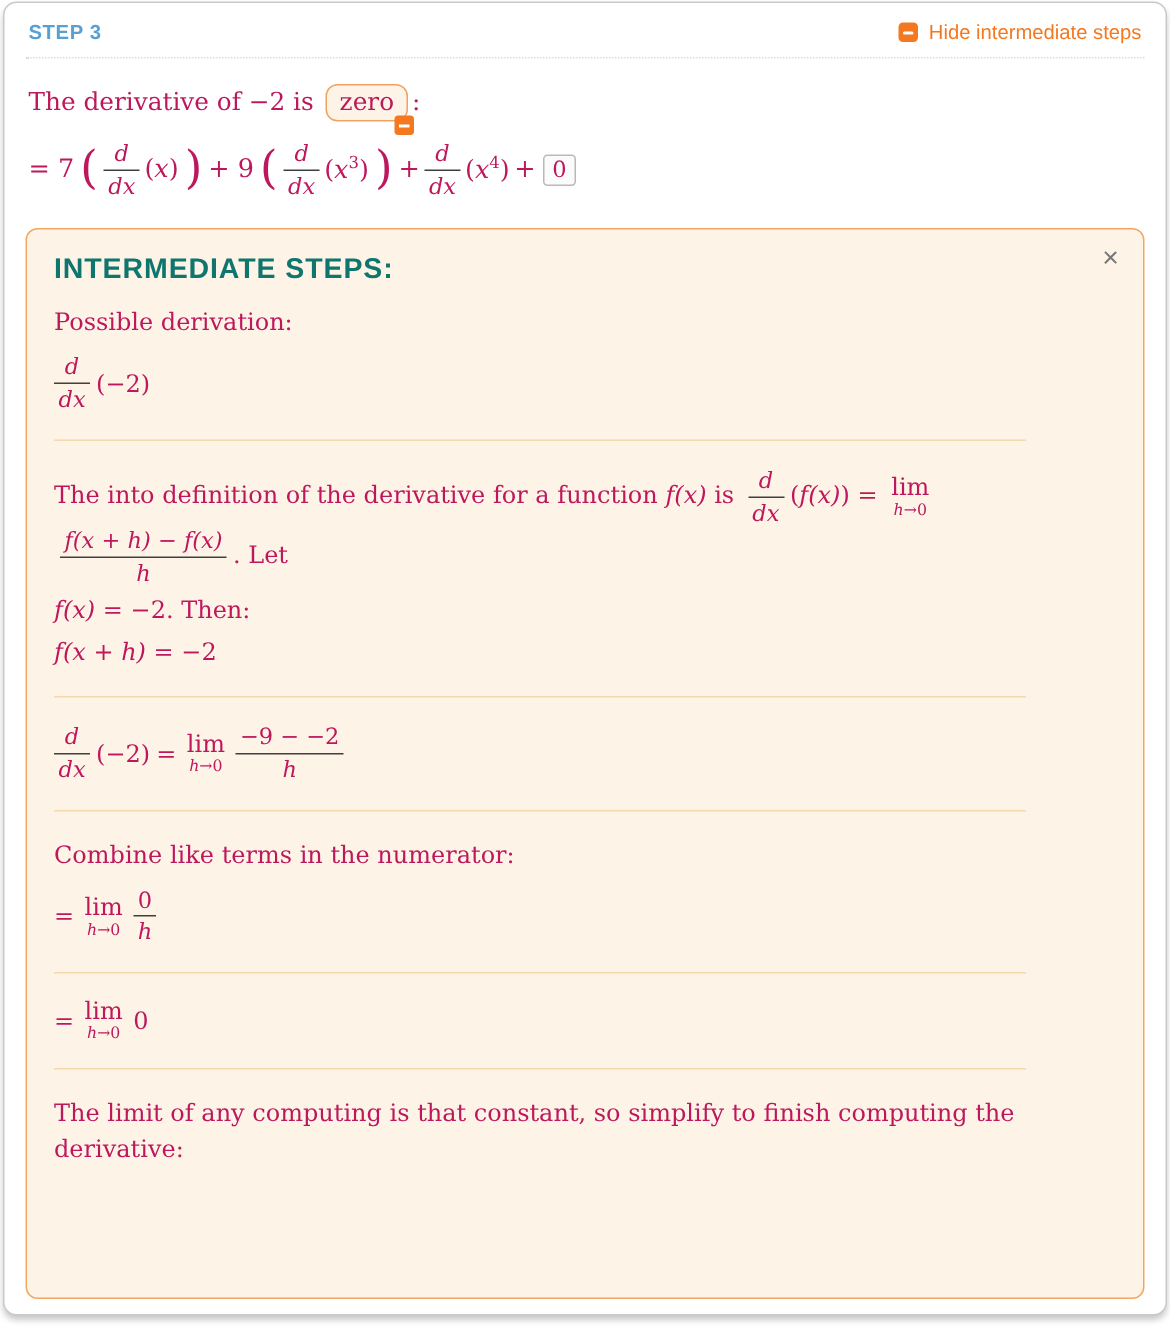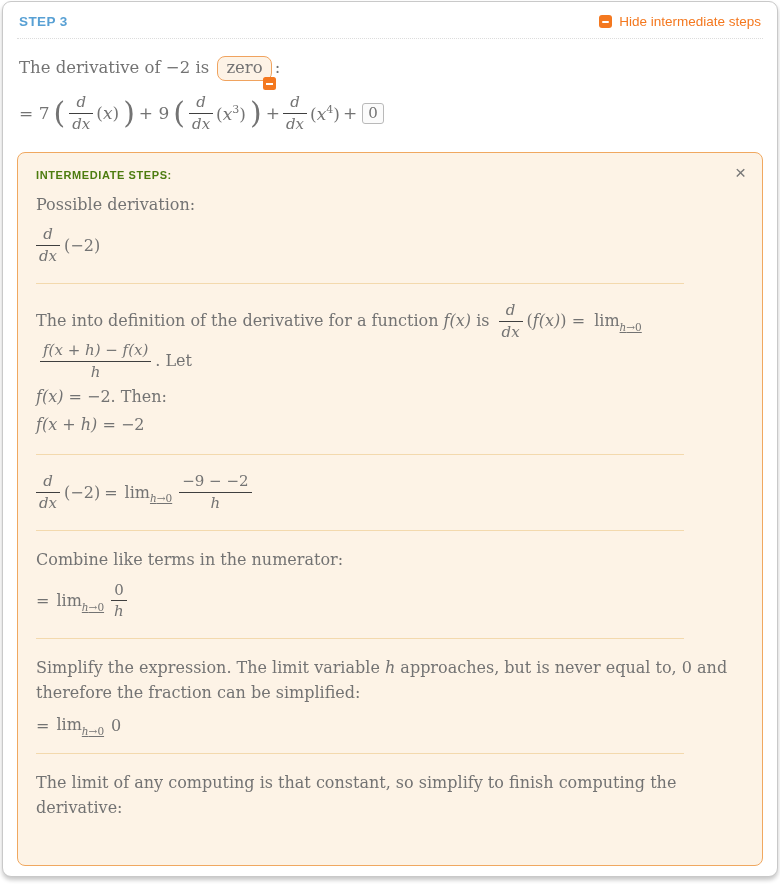--- a/index.html
+++ b/index.html
@@ -15,30 +15,30 @@
          padding:2px 2px 9px; border-bottom:1px dotted #dcdcdc; }
   .step-label { color:#58a0d4; font-size:13.5px; font-weight:700; letter-spacing:.4px; }
   .hide-btn { display:flex; align-items:center; gap:7px; color:#f4781f;
               font-size:13.5px; cursor:pointer;padding-left:38px; }
   .minus-sq { display:inline-block; width:13px; height:13px; background:#f4781f;
               border-radius:3px; position:relative; }
   .minus-sq::after { content:""; position:absolute; left:3px; right:3px; top:5.5px;
                      height:2px; background:#fff; border-radius:1px; }
 
   
-  .srf { font-family:"DejaVu Serif", serif; color:#737373; }
+  .srf { font-family:"DejaVu Serif", serif; color:#be185d; }
   .it  { font-style:italic; }
   .frac { display:inline-flex; flex-direction:column; align-items:center;
           vertical-align:middle; font-size:15px; line-height:1.25; }
   .frac-bar { align-self:stretch; height:0; border-top:1.4px solid #3f3f3f; margin:1px 0; }
   .frac .pad { padding:0 3px; }
-  .lim { display:inline-flex; align-items:center;
+  .lim { display:inline-flex; flex-direction:column; align-items:center;
          vertical-align:middle; line-height:1; margin:0 3px; }
   .lim-op { font-size:16px; }
-  .lim-sub { font-size:10.5px; margin-top:12px;text-decoration:underline; }
+  .lim-sub { font-size:10.5px; margin-top:2px; }
   .bp { font-size:30px; font-weight:300; line-height:1; font-family:"DejaVu Serif",serif;
         transform:scaleY(1.02); margin:0 1px; }
   sup { font-size:11px; }
 
   
   .statement { margin:17px 0 0 2px; font-size:16.5px; }
   .zero-chip { position:relative; display:inline-block; border:1.5px solid #f0a35f;
                border-radius:8px; background:#fdf3e6; padding:1px 8px 3px; margin:0 3px;
                cursor:pointer; }
   .zero-badge { position:absolute; right:-5px; bottom:-10px; width:13px; height:13px;
@@ -49,21 +49,21 @@
   
   .formula { margin:12px 0 0 2px; display:flex; align-items:center; gap:3px;
              font-size:17px; }
   .boxed { border:1px solid #b9b9b9; border-radius:3px; background:#fbfbfb;
            padding:0 5px 1px; margin-left:2px; font-size:15px; cursor:pointer; }
 
   
   .panel { position:relative; margin-top:18px; background:#fdf3e6;
            border:1px solid #f0a860; border-radius:8px; padding:14px 18px 16px;
            height:714px; overflow:hidden; }
-  .panel-title { color:#4d7c0f; font-size:11px; font-weight:700;
+  .panel-title { color:#0f766e; font-size:19px; font-weight:700;
                  letter-spacing:.6px; margin:2px 0 12px; }
   .close-x { position:absolute; top:10px; right:16px; font-size:19px; color:#787878;
              cursor:pointer; line-height:1; }
   .sec-text { font-size:16px; line-height:1.55; }
   .math-row { display:flex; align-items:center; gap:4px; font-size:16px; margin-top:8px; }
   .divider { border-top:1px solid #f3d9ad; margin:17px 60px 17px 0; }
   .para { font-size:16px; line-height:1.6; }
   .para .frac, .para .lim { margin:0 4px; }
   .subline { font-size:16px; line-height:1.55; margin-top:3px; }
 </style>
@@ -191,25 +191,20 @@
         </span>
       <span class="frac">
           <span class="pad">0</span>
           <span class="frac-bar"></span>
           <span class="it pad">h</span>
         </span>
     </div>
 
     <div class="divider"></div>
 
-    <div class="sec-text srf">
-      <span>Simplify the expression. The limit variable</span>
-      <span class="it">h</span>
-      <span>approaches, but is never equal to, 0 and therefore the fraction can be simplified:</span>
-    </div>
     <div class="math-row srf">
       <span>=</span>
       <span class="lim">
           <span class="lim-op">lim</span>
           <span class="lim-sub"><span class="it">h</span><span>→0</span></span>
         </span>
       <span>0</span>
     </div>
 
     <div class="divider"></div>

